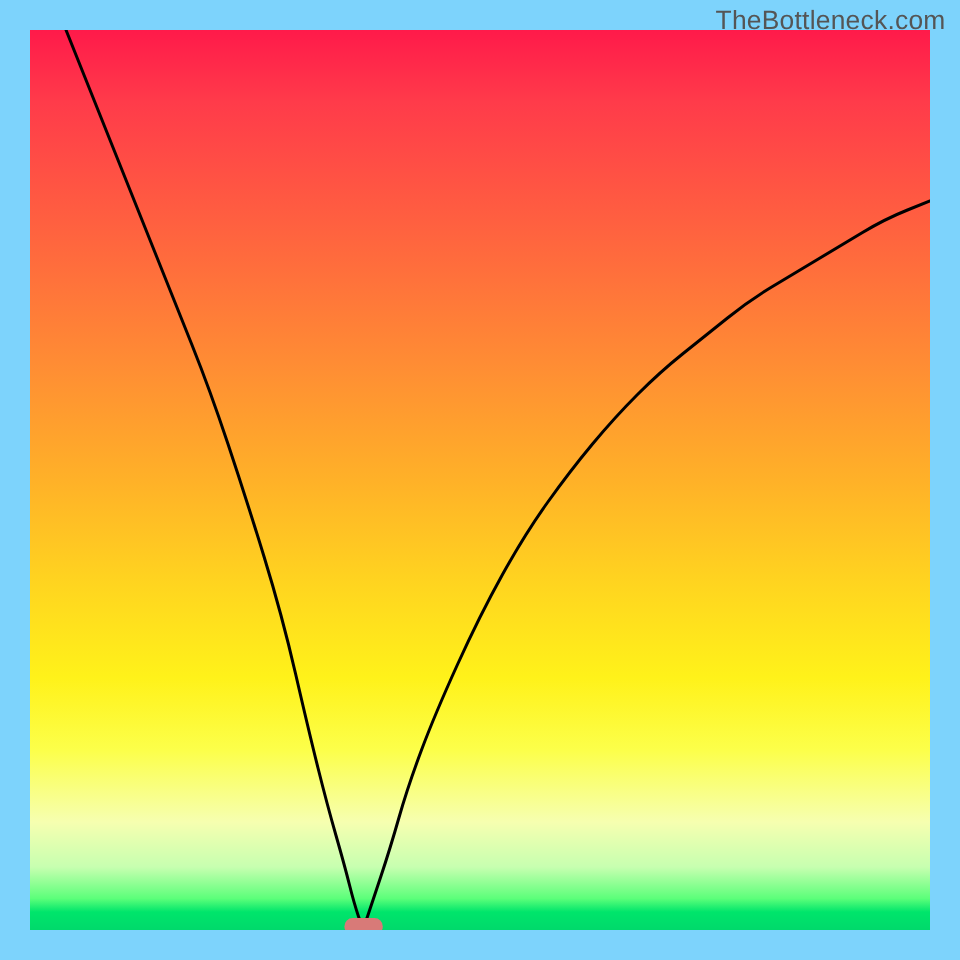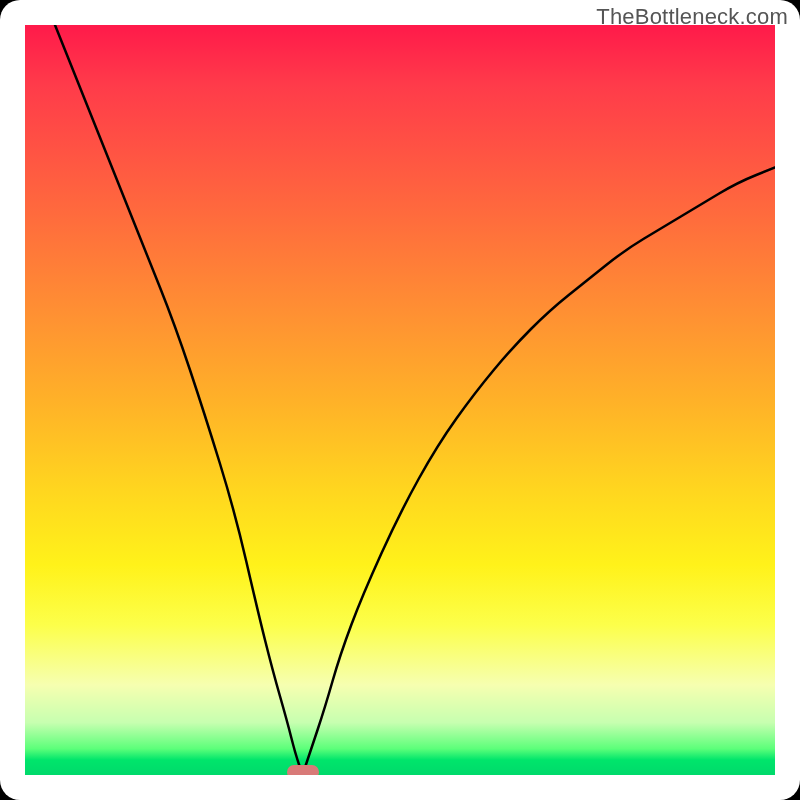--- a/index.html
+++ b/index.html
@@ -6,22 +6,21 @@
   body {
     width: 800px;
     height: 800px;
     background: #000;
     position: relative;
     font-family: Arial, Helvetica, sans-serif;
   }
   .frame {
     position: absolute;
     inset: 0;
-    background: #ffffff;
-    border-radius: 20px;
+    background: #7dd3fc;
   }
   .plot-area {
     position: absolute;
     left: 25px;
     top: 25px;
     width: 750px;
     height: 750px;
     overflow: hidden;
   }
   .gradient-bg {

